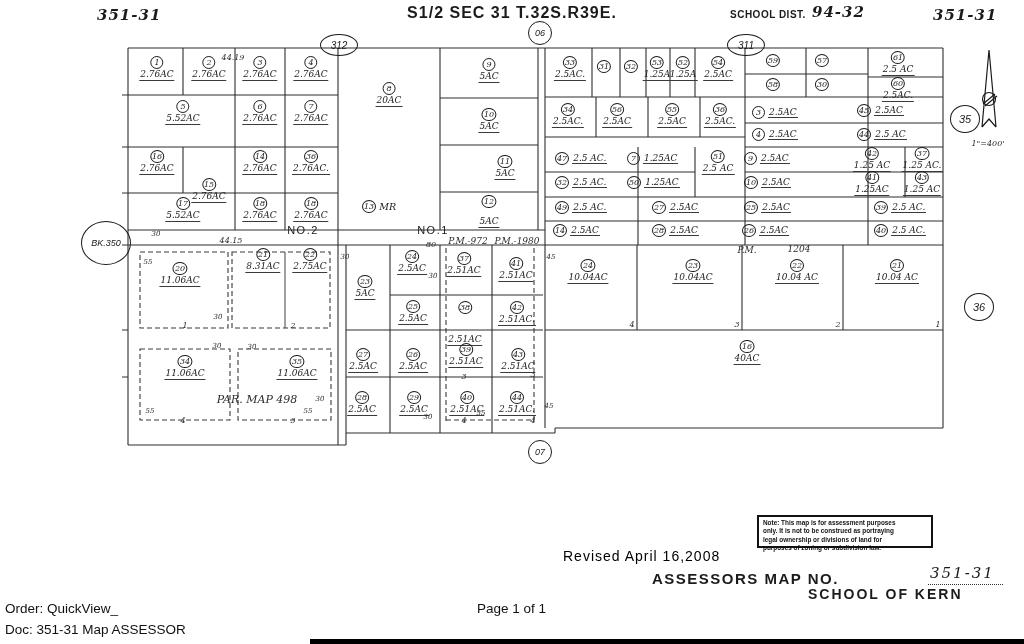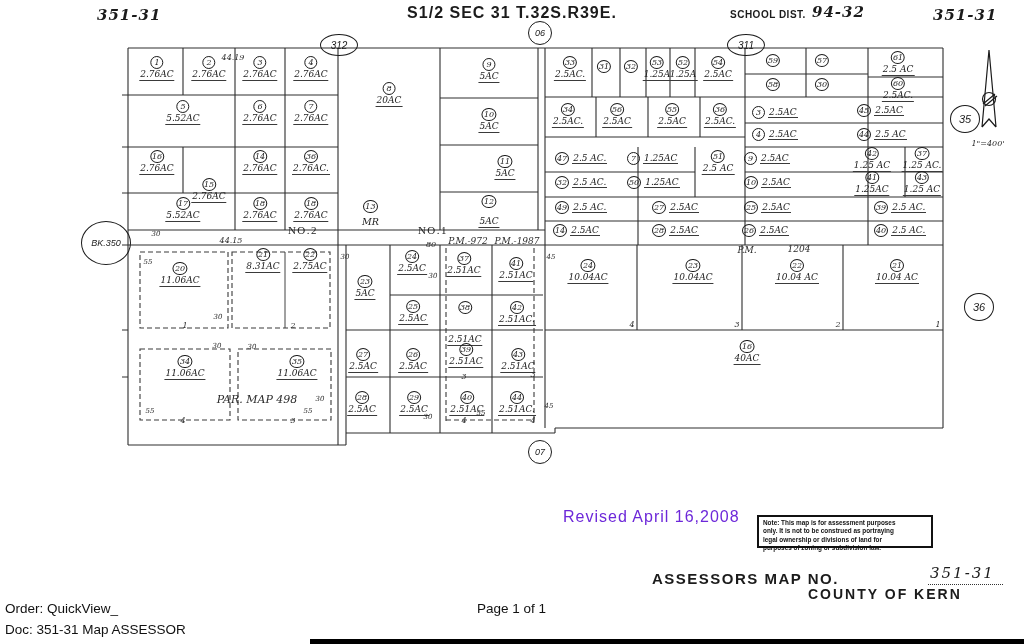--- a/index.html
+++ b/index.html
@@ -10,32 +10,32 @@
   .parcel.r{flex-direction:row;transform:none;gap:3px;align-items:center;}
   .parcel .num{display:flex;align-items:center;justify-content:center;border:1px solid #1b1b1b;
           border-radius:50%;font-size:8px;height:13px;min-width:13px;padding:0 1px;
           box-sizing:border-box;line-height:1;background:transparent;}
   .parcel .ac{font-size:9px;white-space:nowrap;line-height:1.2;border-bottom:1px solid #3a3a3a;padding:0 1px;}
   .parcel .sfx{font-size:9.5px;white-space:nowrap;}
   .badge{position:absolute;transform:translate(-50%,-50%);display:flex;align-items:center;justify-content:center;
          border:1.6px solid #1b1b1b;border-radius:50%;font-family:Liberation Sans, sans-serif;font-style:italic;}
   .ann{position:absolute;transform:translate(-50%,-50%);font-family:"DejaVu Serif",serif;font-style:italic;
        white-space:nowrap;color:#2a2a2a;}
-  .road{position:absolute;transform:translateX(-50%);font-family:Liberation Serif, serif;font-size:11px;
+  .road{position:absolute;transform:translateX(-50%);font-family:Liberation Sans, sans-serif;font-size:11px;
         letter-spacing:1.5px;color:#1b1b1b;}
   
   .h-no{position:absolute;font-family:"DejaVu Serif",serif;font-style:italic;font-weight:bold;
         font-size:15px;letter-spacing:1px;}
   .h-title{position:absolute;left:0;width:1024px;text-align:center;top:4px;font-weight:bold;
         font-size:16px;letter-spacing:1px;font-family:"Liberation Sans",sans-serif;}
   .h-school-label{position:absolute;left:730px;top:9px;font-size:10px;font-weight:bold;letter-spacing:.5px;}
   .h-school-val{position:absolute;left:812px;top:3px;font-family:"DejaVu Serif",serif;font-style:italic;
         font-weight:bold;font-size:15px;letter-spacing:1px;}
   
-  .revised{position:absolute;left:563px;top:508px;font-size:16px;letter-spacing:1px;color:#6d28d9;}
+  .revised{position:absolute;left:563px;top:548px;font-size:14px;letter-spacing:1px;color:#000000;}
   .notebox{position:absolute;left:757px;top:515px;width:176px;height:33px;border:2px solid #111;
         padding:2px 4px;box-sizing:border-box;font-size:6.4px;font-weight:bold;line-height:1.32;
         white-space:pre-line;color:#111;}
   .assessors{position:absolute;left:652px;top:570px;font-size:15px;font-weight:bold;letter-spacing:1.5px;}
   .assessors-no{position:absolute;left:928px;top:564px;font-family:"DejaVu Serif",serif;font-style:italic;
         font-size:15px;letter-spacing:2px;border-bottom:1.5px dotted #333;padding:0 8px 2px 2px;}
   .county{position:absolute;left:808px;top:586px;font-size:14px;font-weight:bold;letter-spacing:2px;}
   
   .sb{position:absolute;font-size:13.5px;color:#111;white-space:pre;}
   .scanbar{position:absolute;left:310px;top:639px;width:714px;height:5px;background:#000;}
@@ -160,21 +160,21 @@
         <span class="ac">2.76AC</span>
       </div>
       <div class="parcel" style="left: 311px; top: 197px;">
         <span class="num">18</span>
         <span class="ac">2.76AC</span>
       </div>
       <div class="parcel" style="left: 389px; top: 82px;">
         <span class="num">8</span>
         <span class="ac">20AC</span>
       </div>
-      <div class="parcel r" style="left: 362px; top: 200px; flex-direction: column;">
+      <div class="parcel r" style="left: 362px; top: 200px;">
         <span class="num">13</span>
         <span class="sfx">MR</span>
       </div>
       <div class="parcel" style="left: 489px; top: 58px;">
         <span class="num">9</span>
         <span class="ac">5AC</span>
       </div>
       <div class="parcel" style="left: 489px; top: 108px;">
         <span class="num">10</span>
         <span class="ac">5AC</span>
@@ -436,21 +436,21 @@
       <div class="parcel" style="left: 747px; top: 340px;">
         <span class="num">16</span>
         <span class="ac">40AC</span>
       </div>
     </div>
   <div id="ann-layer">
       <div class="ann" style="left: 233px; top: 57px; font-size: 8px;">44.19</div>
       <div class="ann" style="left: 231px; top: 240px; font-size: 8px;">44.15</div>
       <div class="ann" style="left: 431px; top: 244px; font-size: 8px;">80</div>
       <div class="ann" style="left: 468px; top: 241px; font-size: 9px;">P.M.-972</div>
-      <div class="ann" style="left: 517px; top: 241px; font-size: 9px;">P.M.-1987</div>
+      <div class="ann" style="left: 517px; top: 241px; font-size: 9px;">P.M.-1980</div>
       <div class="ann" style="left: 747px; top: 250px; font-size: 9px;">P.M.</div>
       <div class="ann" style="left: 799px; top: 249px; font-size: 9px;">1204</div>
       <div class="ann" style="left: 257px; top: 399px; font-size: 11px;">PAR. MAP 498</div>
       <div class="ann" style="left: 156px; top: 234px; font-size: 7px;">30</div>
       <div class="ann" style="left: 218px; top: 317px; font-size: 7px;">30</div>
       <div class="ann" style="left: 345px; top: 257px; font-size: 7px;">30</div>
       <div class="ann" style="left: 433px; top: 276px; font-size: 7px;">30</div>
       <div class="ann" style="left: 217px; top: 346px; font-size: 7px;">30</div>
       <div class="ann" style="left: 252px; top: 347px; font-size: 7px;">30</div>
       <div class="ann" style="left: 320px; top: 399px; font-size: 7px;">30</div>
@@ -477,20 +477,20 @@
 
   <div class="ann" style="left:988px;top:143px;font-size:8px;">1"=400'</div>
 
   <div class="revised">Revised April 16,2008</div>
   <div class="notebox">Note: This map is for assessment purposes
 only. It is not to be construed as portraying
 legal ownership or divisions of land for
 purposes of zoning or subdivision law.</div>
   <div class="assessors">ASSESSORS  MAP  NO.</div>
   <div class="assessors-no">351-31</div>
-  <div class="county">COUNTY  OF  KERN</div>
+  <div class="county">SCHOOL  OF  KERN</div>
 
   <div class="sb" style="left:5px;top:601px;">Order: QuickView_</div>
   <div class="sb" style="left:5px;top:622px;">Doc: 351-31 Map ASSESSOR</div>
   <div class="sb" style="left:477px;top:601px;">Page 1 of 1</div>
 
   <div class="scanbar"></div>
 </div>
 
 </body></html>

